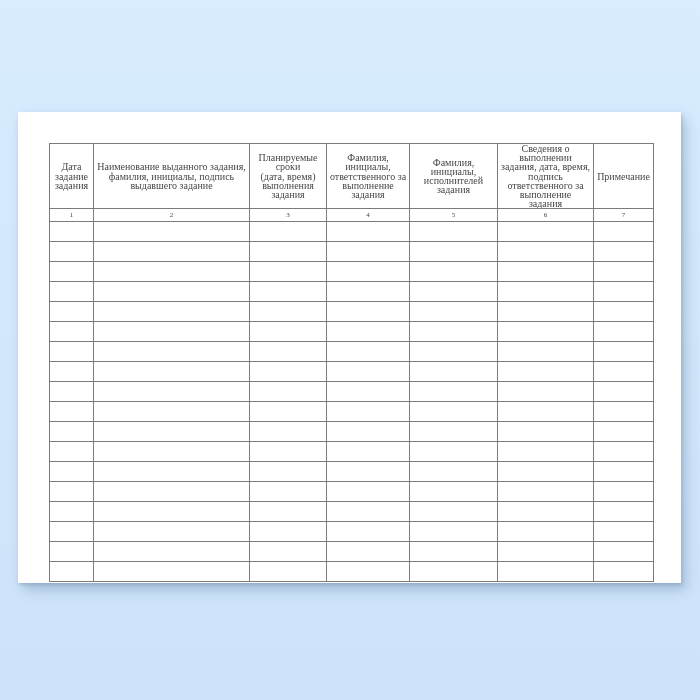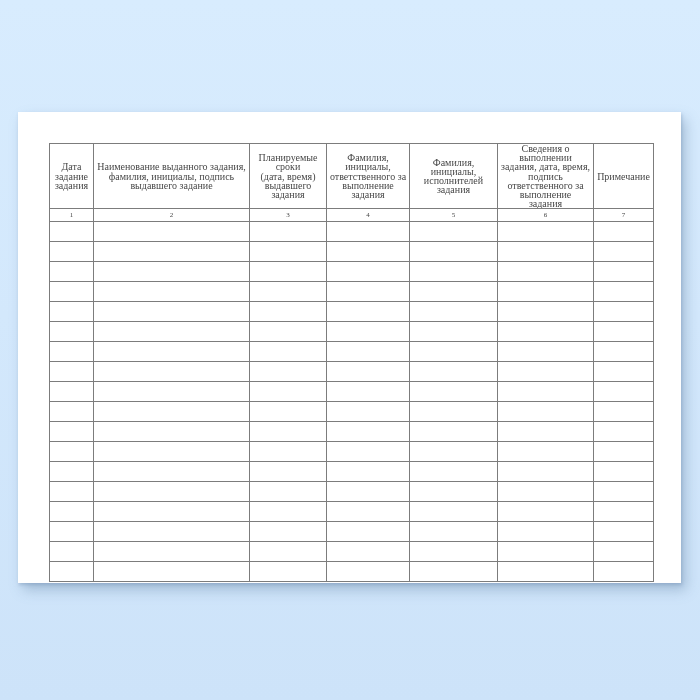--- a/index.html
+++ b/index.html
@@ -87,21 +87,21 @@
         </colgroup>
       <thead>
           <tr class="header-row">
             <th>Дата
 задание
 задания</th>
             <th>Наименование выданного задания,
 фамилия, инициалы, подпись выдавшего задание</th>
             <th>Планируемые сроки
 (дата, время)
-выдавшего задания</th>
+выполнения задания</th>
             <th>Фамилия, инициалы,
 ответственного за
 выполнение задания</th>
             <th>Фамилия, инициалы,
 исполнителей задания</th>
             <th>Сведения о выполнении
 задания, дата, время, подпись
 ответственного за выполнение
 задания</th>
             <th>Примечание</th>

